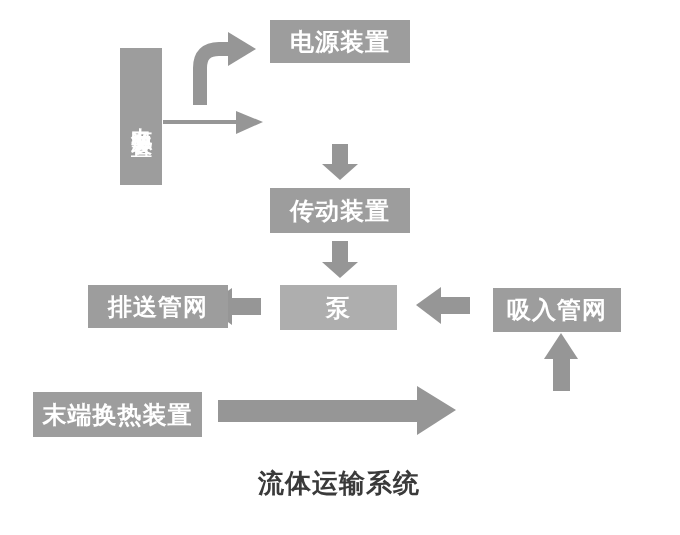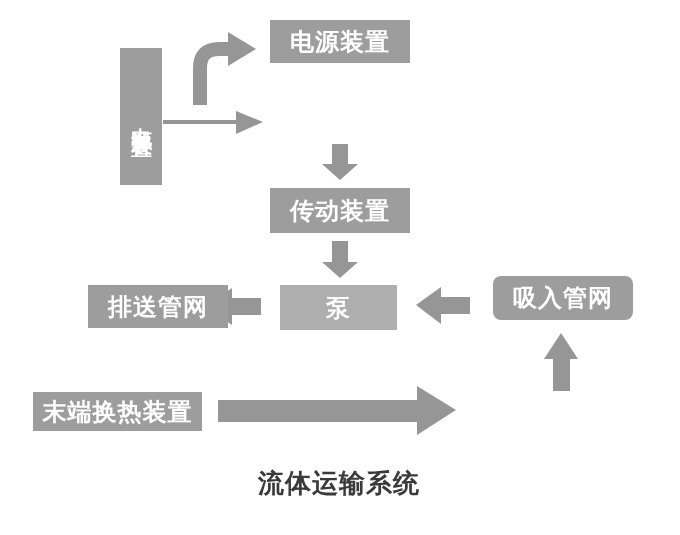--- a/index.html
+++ b/index.html
@@ -122,24 +122,24 @@
   </div>
 
   <div class="node pump-fill" style="left:280px; top:285px; width:117px; height:45px;">
     <span>泵</span>
   </div>
 
   <div class="node" style="left:48px; top:285px; width:140px; height:43px;margin-left:40px;">
     <span>排送管网</span>
   </div>
 
-  <div class="node" style="left:493px; top:276px; width:140px; height:44px;border-radius:8px;">
+  <div class="node" style="left:493px; top:288px; width:128px; height:44px;">
     <span>吸入管网</span>
   </div>
 
 
-  <div class="node" style="left:33px; top:392px; width:169px; height:39px;">
+  <div class="node" style="left:33px; top:392px; width:169px; height:45px;">
     <span>末端换热装置</span>
   </div>
 
   <div class="diagram-title">流体运输系统</div>
 
 </div>
 
 </body></html>

